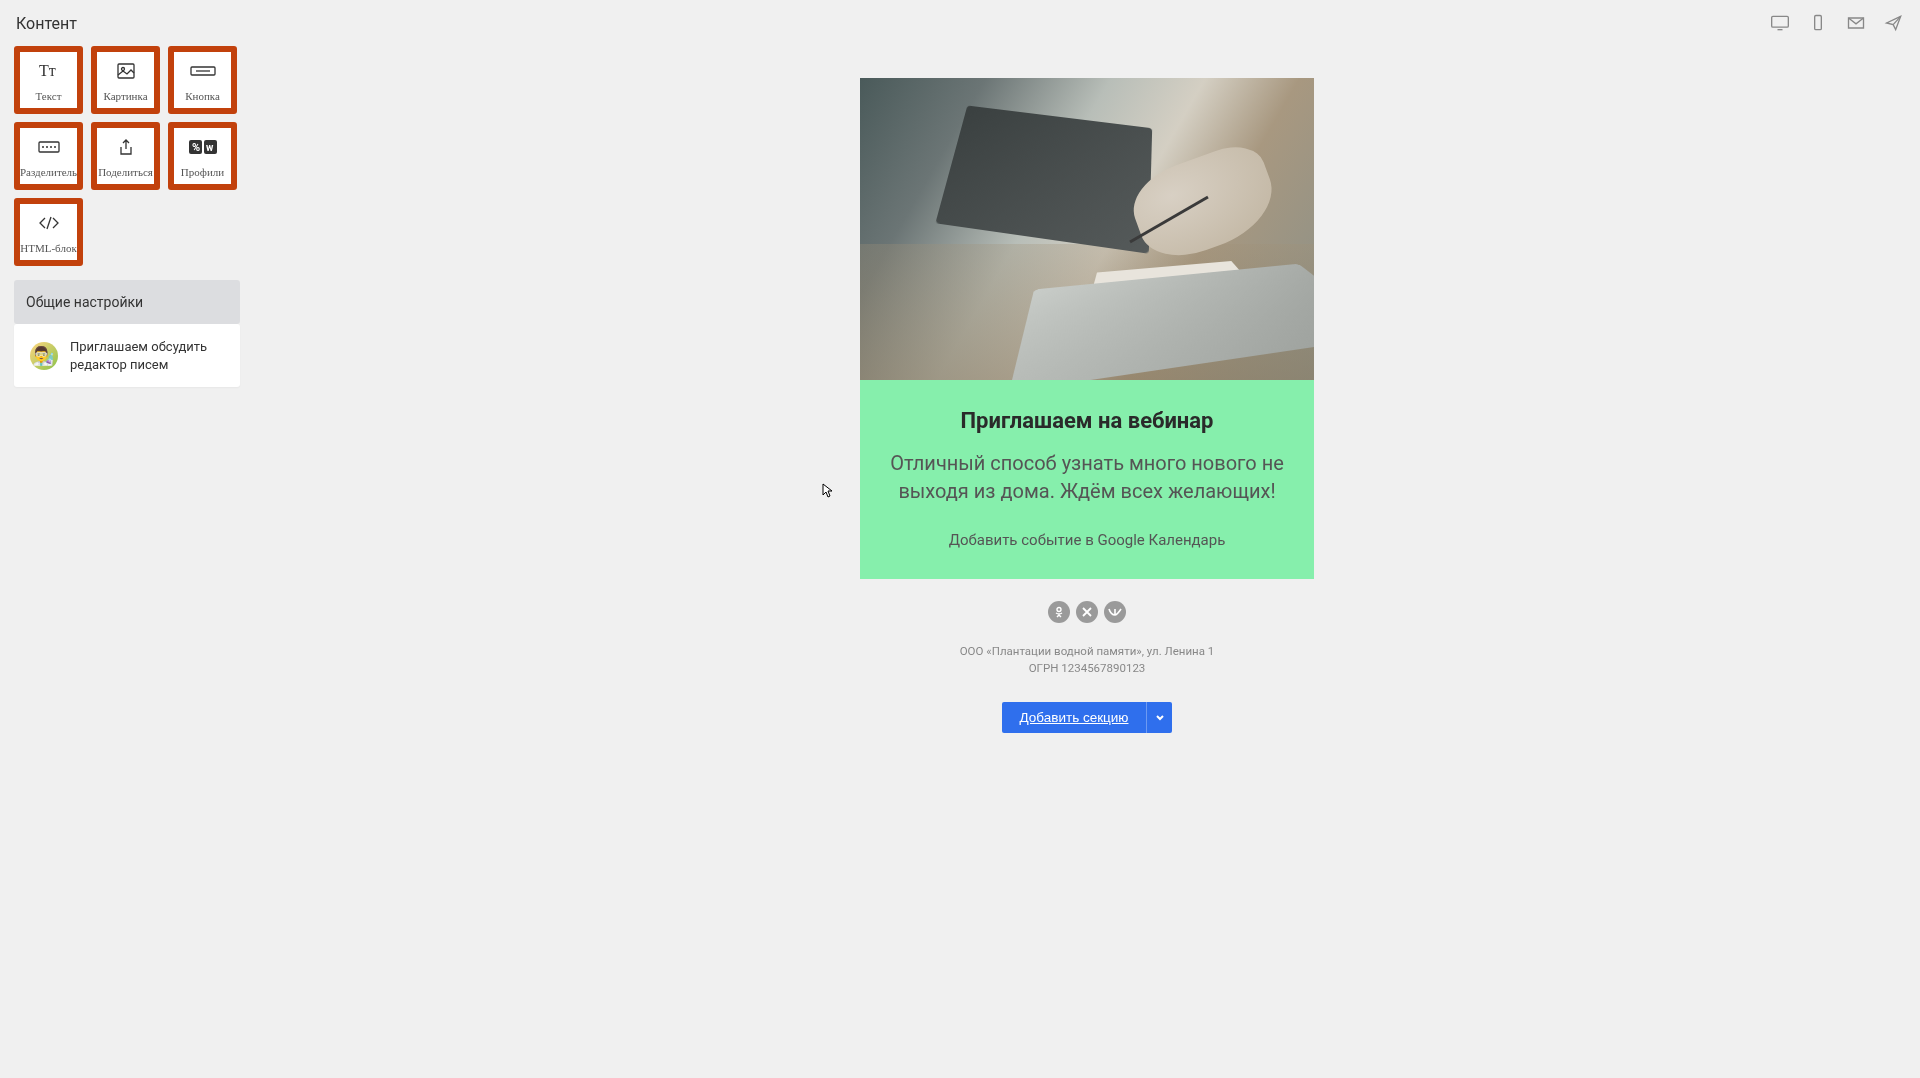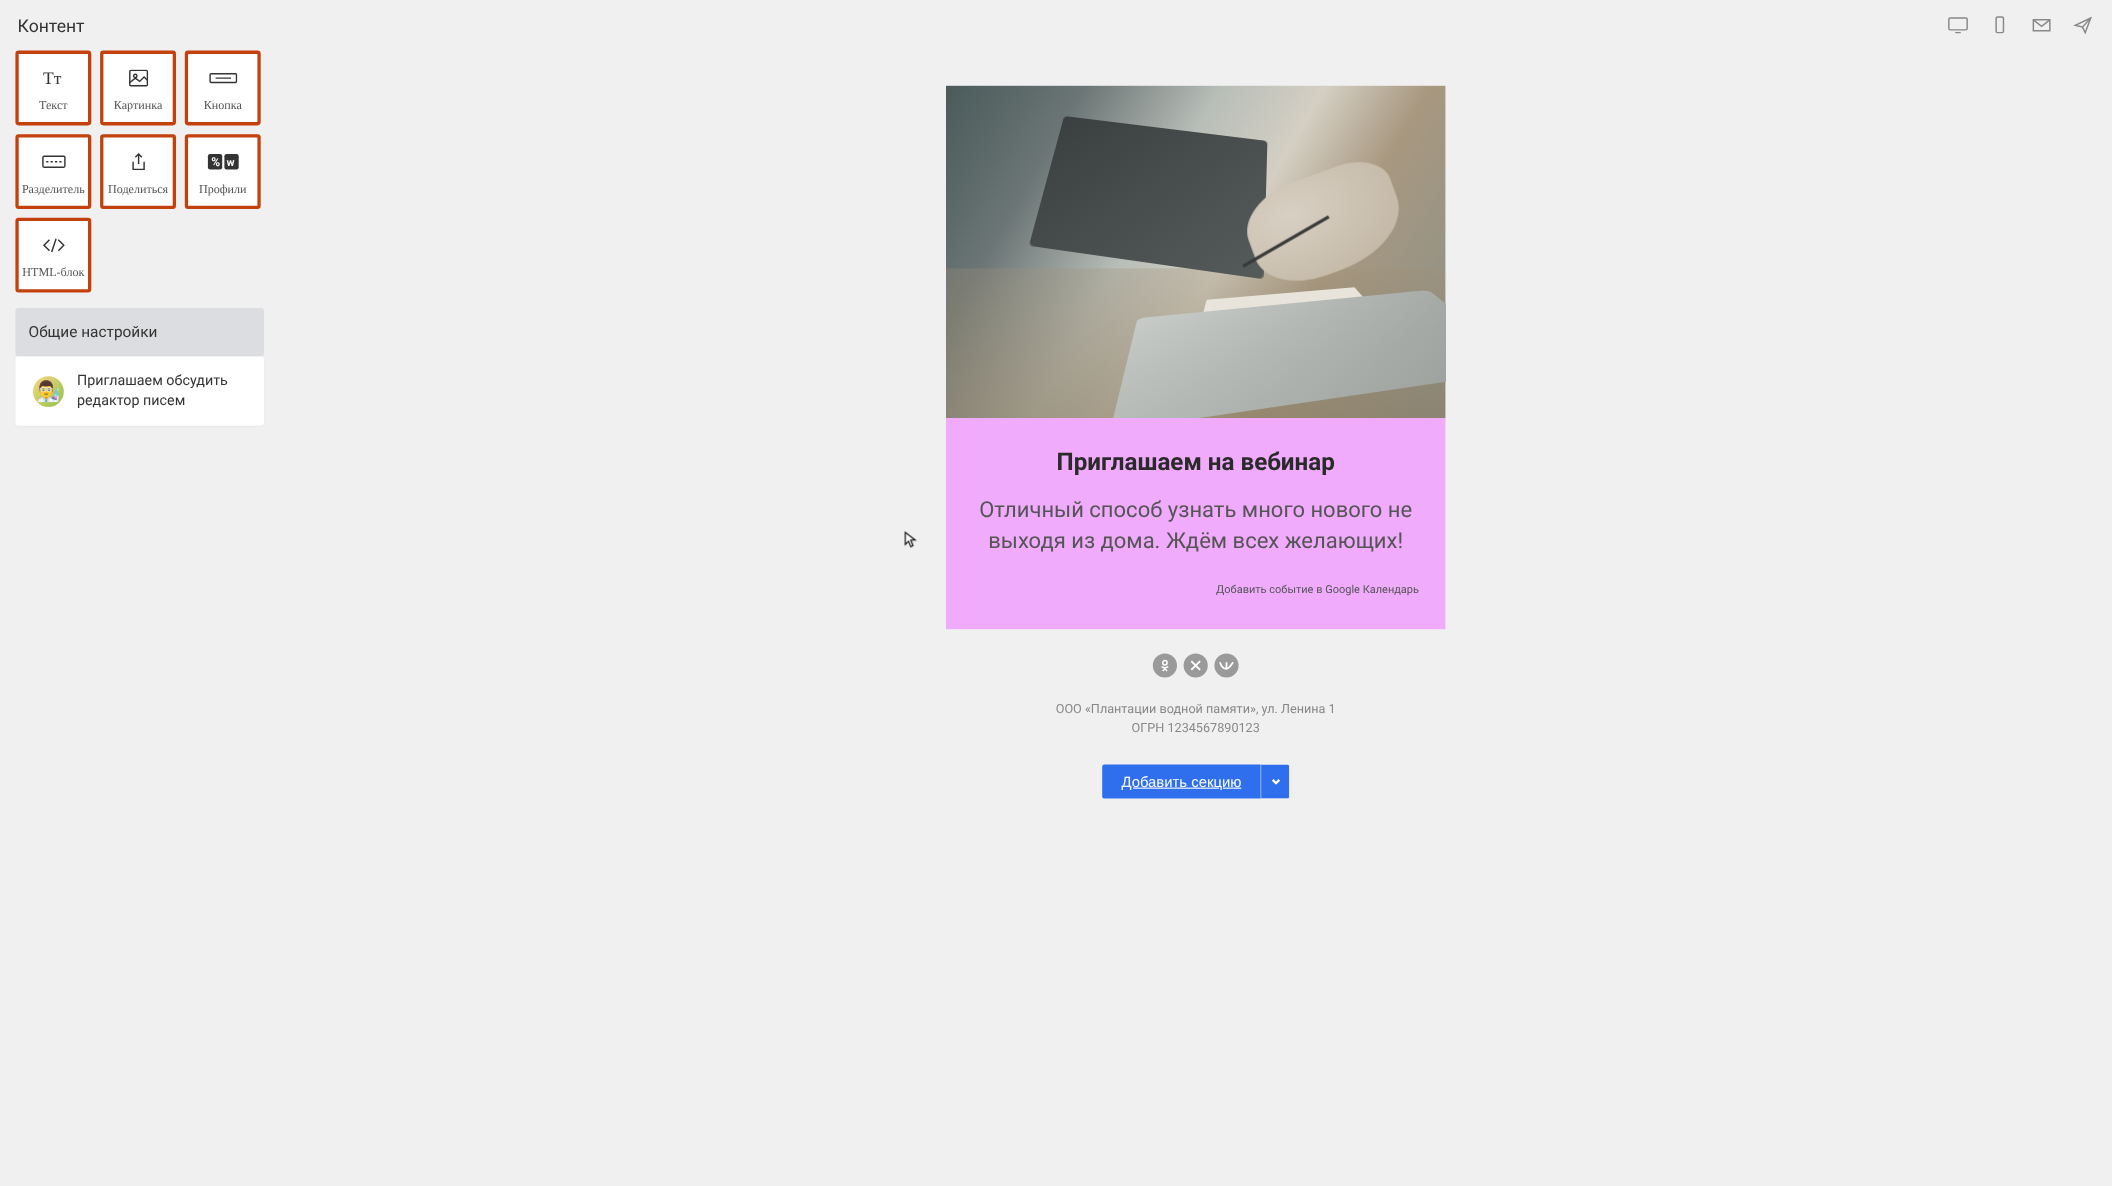--- a/index.html
+++ b/index.html
@@ -8,21 +8,21 @@
 .top-bar { display: flex; justify-content: space-between; align-items: center; height: 46px; padding: 0 16px; }
 .top-title { font-size: 16px; color: #333; }
 .top-icons { display: flex; gap: 18px; align-items: center; }
 .top-icons .ticon { width: 20px; height: 18px; display: flex; align-items: center; justify-content: center; color: #888; cursor: pointer; }
 .top-icons svg { width: 20px; height: 18px; stroke: #888; fill: none; stroke-width: 1.6; }
 
 .main { display: flex; height: calc(100% - 46px); }
 .sidebar { width: 254px; padding: 0 14px 14px 14px; flex-shrink: 0; }
 
 .blocks { display: flex; flex-wrap: wrap; gap: 8px; margin-bottom: 14px; }
-.block-item { width: 69px; height: 68px; background: #fff; border: 3px solid #c2410c; border-radius: 3px; display: flex; flex-direction: column; align-items: center; justify-content: center; cursor: pointer; }
+.block-item { width: 69px; height: 68px; background: #fff; border: 6px solid #c2410c; border-radius: 3px; display: flex; flex-direction: column; align-items: center; justify-content: center; cursor: pointer; }
 .block-item .bicon { height: 26px; display: flex; align-items: center; justify-content: center; margin-bottom: 6px; }
 .block-item .blabel { font-size: 11px; color: #555; text-align: center; line-height: 1.1; font-family: Liberation Serif, serif; }
 .block-item svg { stroke: #333; fill: none; stroke-width: 1.3; }
 
 .settings-btn { background: #dcdde0; border-radius: 3px; padding: 14px 12px; font-size: 14px; color: #333; cursor: pointer; }
 
 .feedback-card { background: #fff; border-radius: 3px; padding: 14px 16px; display: flex; align-items: center; gap: 12px; cursor: pointer; box-shadow: 0 1px 2px rgba(0,0,0,0.04); }
 .feedback-card .avatar { width: 28px; height: 28px; border-radius: 50%; background: linear-gradient(135deg,#ffd580,#8bc34a); display: flex; align-items: center; justify-content: center; font-size: 18px; flex-shrink: 0; }
 .feedback-card .ftext { font-size: 13px; color: #333; line-height: 1.35; }
 
@@ -30,24 +30,24 @@
 .email-wrap { width: 454px; display: flex; flex-direction: column; align-items: center; transform: translateX(240px); }
 
 .hero { width: 454px; height: 302px; background: linear-gradient(120deg, #4a5a5a 0%, #6b7575 20%, #b8beb8 40%, #d4cfc3 55%, #a89880 70%, #8a9088 100%); position: relative; overflow: hidden; }
 .hero::before { content: ""; position: absolute; bottom: 0; left: 0; right: 0; height: 45%; background: linear-gradient(180deg, rgba(160,145,120,0.3) 0%, rgba(140,125,100,0.6) 100%); }
 .hero::after { content: ""; position: absolute; bottom: -20px; right: -40px; width: 320px; height: 180px; background: linear-gradient(135deg, #c8ccc8 0%, #b0b4b0 50%, #989c98 100%); transform: perspective(400px) rotateX(62deg) rotateZ(-14deg); border-radius: 8px; }
 .hero .laptop2 { position: absolute; top: 30px; left: 90px; width: 200px; height: 130px; background: linear-gradient(135deg, #3a4040, #555a5a); transform: perspective(300px) rotateX(20deg) rotateZ(8deg); border-radius: 4px; }
 .hero .hand { position: absolute; top: 80px; right: 40px; width: 140px; height: 90px; background: radial-gradient(ellipse at 30% 30%, #d8d0c4, #c0b4a0); border-radius: 40% 30% 50% 40%; transform: rotate(-20deg); }
 .hero .pen { position: absolute; top: 140px; right: 100px; width: 90px; height: 3px; background: #3a3a3a; transform: rotate(-30deg); }
 .hero .paper { position: absolute; top: 165px; right: 60px; width: 160px; height: 90px; background: #e8e4dc; transform: perspective(200px) rotateX(55deg) rotateZ(-10deg); }
 
-.card-body { width: 454px; background: #f0abfc; padding: 28px 24px 30px; text-align: center; }
+.card-body { width: 454px; background: #86efac; padding: 28px 24px 30px; text-align: center; }
 .card-title { font-size: 22px; font-weight: 700; color: #2a2a2a; margin-bottom: 16px; }
 .card-desc { font-size: 20px; color: #555; line-height: 1.4; margin-bottom: 26px; }
-.card-link { font-size: 10px; color: #555; text-align: right; }
+.card-link { font-size: 15px; color: #555; }
 
 .social-row { display: flex; gap: 6px; margin-top: 22px; }
 .social-ic { width: 22px; height: 22px; border-radius: 50%; background: #9a9a9a; display: flex; align-items: center; justify-content: center; color: #fff; font-size: 11px; font-weight: bold; cursor: pointer; }
 
 .footer-text { margin-top: 20px; text-align: center; font-size: 11.5px; color: #888; line-height: 1.5; }
 
 .add-section { margin-top: 24px; display: flex; }
 .add-btn { background: #2f6fed; color: #fff; font-size: 13.5px; padding: 8px 18px; border: none; cursor: pointer; border-radius: 2px 0 0 2px; text-decoration: underline; }
 .add-chev { background: #2f6fed; border-left: 1px solid rgba(255,255,255,0.3); width: 26px; display: flex; align-items: center; justify-content: center; cursor: pointer; border-radius: 0 2px 2px 0; }
 .add-chev svg { stroke: #fff; fill: none; width: 12px; height: 12px; stroke-width: 2; }

